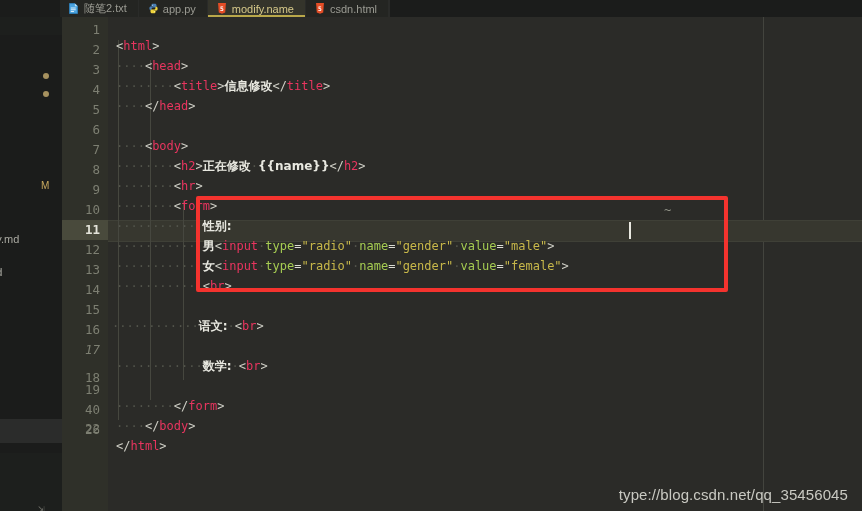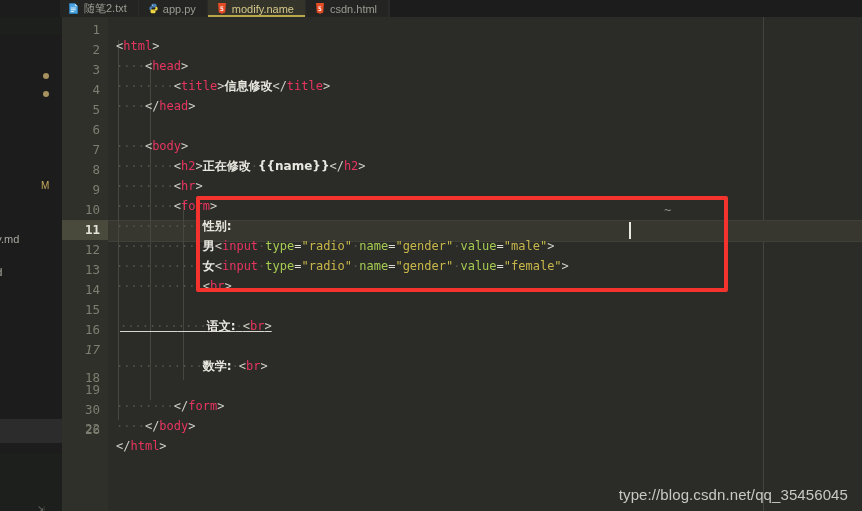--- a/index.html
+++ b/index.html
@@ -307,21 +307,21 @@
         <div class="ln" style="top: 183px;">10</div>
         <div class="ln cur" style="top: 203px;">11</div>
         <div class="ln" style="top: 223px;">12</div>
         <div class="ln" style="top: 243px;">13</div>
         <div class="ln" style="top: 263px;">14</div>
         <div class="ln" style="top: 283px;">15</div>
         <div class="ln" style="top: 303px;">16</div>
         <div class="ln" style="top: 323px; font-style: italic;">17</div>
         <div class="ln" style="top: 343px; margin-top: 8px;">18</div>
         <div class="ln" style="top: 363px;">19</div>
-        <div class="ln" style="top: 383px;">30</div>
+        <div class="ln" style="top: 383px;">40</div>
         <div class="ln" style="top: 403px;">26</div>
         <div class="ln" style="top: 402px;">22</div>
       </div>
   </div>
 
   <div class="vruler"></div>
 
   <div class="code">
     <div class="line-hl" id="line-hl" style="top: 203px;"></div>
     <div id="guides-host">
@@ -337,21 +337,21 @@
         <div class="line" style="top: 83px; left: 8px;"></div>
         <div class="line" style="top: 103px; left: 8px;"><span class="t-ws">····</span><span class="t-punc">&lt;</span><span class="t-tag">body</span><span class="t-punc">&gt;</span></div>
         <div class="line" style="top: 123px; left: 8px;"><span class="t-ws">····</span><span class="t-ws">····</span><span class="t-punc">&lt;</span><span class="t-tag">h2</span><span class="t-punc">&gt;</span><span class="t-txt">正在修改</span><span class="t-ws">·</span><span class="t-txt">{{name}}</span><span class="t-punc">&lt;/</span><span class="t-tag">h2</span><span class="t-punc">&gt;</span></div>
         <div class="line" style="top: 143px; left: 8px;"><span class="t-ws">····</span><span class="t-ws">····</span><span class="t-punc">&lt;</span><span class="t-tag">hr</span><span class="t-punc">&gt;</span></div>
         <div class="line" style="top: 163px; left: 8px;"><span class="t-ws">····</span><span class="t-ws">····</span><span class="t-punc">&lt;</span><span class="t-tag">form</span><span class="t-punc">&gt;</span></div>
         <div class="line" style="top: 183px; left: 8px;"><span class="t-ws">····</span><span class="t-ws">····</span><span class="t-ws">····</span><span class="t-txt">性别:</span></div>
         <div class="line" style="top: 203px; left: 8px;"><span class="t-ws">····</span><span class="t-ws">····</span><span class="t-ws">····</span><span class="t-txt">男</span><span class="t-punc">&lt;</span><span class="t-tag">input</span><span class="t-ws">·</span><span class="t-attr">type</span><span class="t-eq">=</span><span class="t-str">"radio"</span><span class="t-ws">·</span><span class="t-attr">name</span><span class="t-eq">=</span><span class="t-str">"gender"</span><span class="t-ws">·</span><span class="t-attr">value</span><span class="t-eq">=</span><span class="t-str">"male"</span><span class="t-punc">&gt;</span></div>
         <div class="line" style="top: 223px; left: 8px;"><span class="t-ws">····</span><span class="t-ws">····</span><span class="t-ws">····</span><span class="t-txt">女</span><span class="t-punc">&lt;</span><span class="t-tag">input</span><span class="t-ws">·</span><span class="t-attr">type</span><span class="t-eq">=</span><span class="t-str">"radio"</span><span class="t-ws">·</span><span class="t-attr">name</span><span class="t-eq">=</span><span class="t-str">"gender"</span><span class="t-ws">·</span><span class="t-attr">value</span><span class="t-eq">=</span><span class="t-str">"female"</span><span class="t-punc">&gt;</span></div>
         <div class="line" style="top: 243px; left: 8px;"><span class="t-ws">····</span><span class="t-ws">····</span><span class="t-ws">····</span><span class="t-punc">&lt;</span><span class="t-tag">br</span><span class="t-punc">&gt;</span></div>
         <div class="line" style="top: 263px; left: 8px;"></div>
-        <div class="line" style="top: 283px; left: 12px; text-decoration: underline;"><span class="t-ws">····</span><span class="t-ws">····</span><span class="t-ws">····</span><span class="t-txt">语文:</span><span class="t-ws">·</span><span class="t-punc">&lt;</span><span class="t-tag">br</span><span class="t-punc">&gt;</span></div>
+        <div class="line" style="top: 283px; left: 4px;"><span class="t-ws">····</span><span class="t-ws">····</span><span class="t-ws">····</span><span class="t-txt">语文:</span><span class="t-ws">·</span><span class="t-punc">&lt;</span><span class="t-tag">br</span><span class="t-punc">&gt;</span></div>
         <div class="line" style="top: 303px; left: 8px;"></div>
         <div class="line" style="top: 323px; left: 8px; text-align: right;"><span class="t-ws">····</span><span class="t-ws">····</span><span class="t-ws">····</span><span class="t-txt">数学:</span><span class="t-ws">·</span><span class="t-punc">&lt;</span><span class="t-tag">br</span><span class="t-punc">&gt;</span></div>
         <div class="line" style="top: 343px; left: 8px;"></div>
         <div class="line" style="top: 363px; left: 8px;"><span class="t-ws">····</span><span class="t-ws">····</span><span class="t-punc">&lt;/</span><span class="t-tag">form</span><span class="t-punc">&gt;</span></div>
         <div class="line" style="top: 383px; left: 8px;"><span class="t-ws">····</span><span class="t-punc">&lt;/</span><span class="t-tag">body</span><span class="t-punc">&gt;</span></div>
         <div class="line" style="top: 403px; left: 8px;"><span class="t-punc">&lt;/</span><span class="t-tag">html</span><span class="t-punc">&gt;</span></div>
         <div class="line" style="top: 423px; left: 8px;"></div>
       </div>
     <div class="caret" id="caret" style="top: 205px; left: 521px;"></div>
     <div class="fold-marker" id="fold-marker" style="top: 183px; left: 556px;">~</div>

